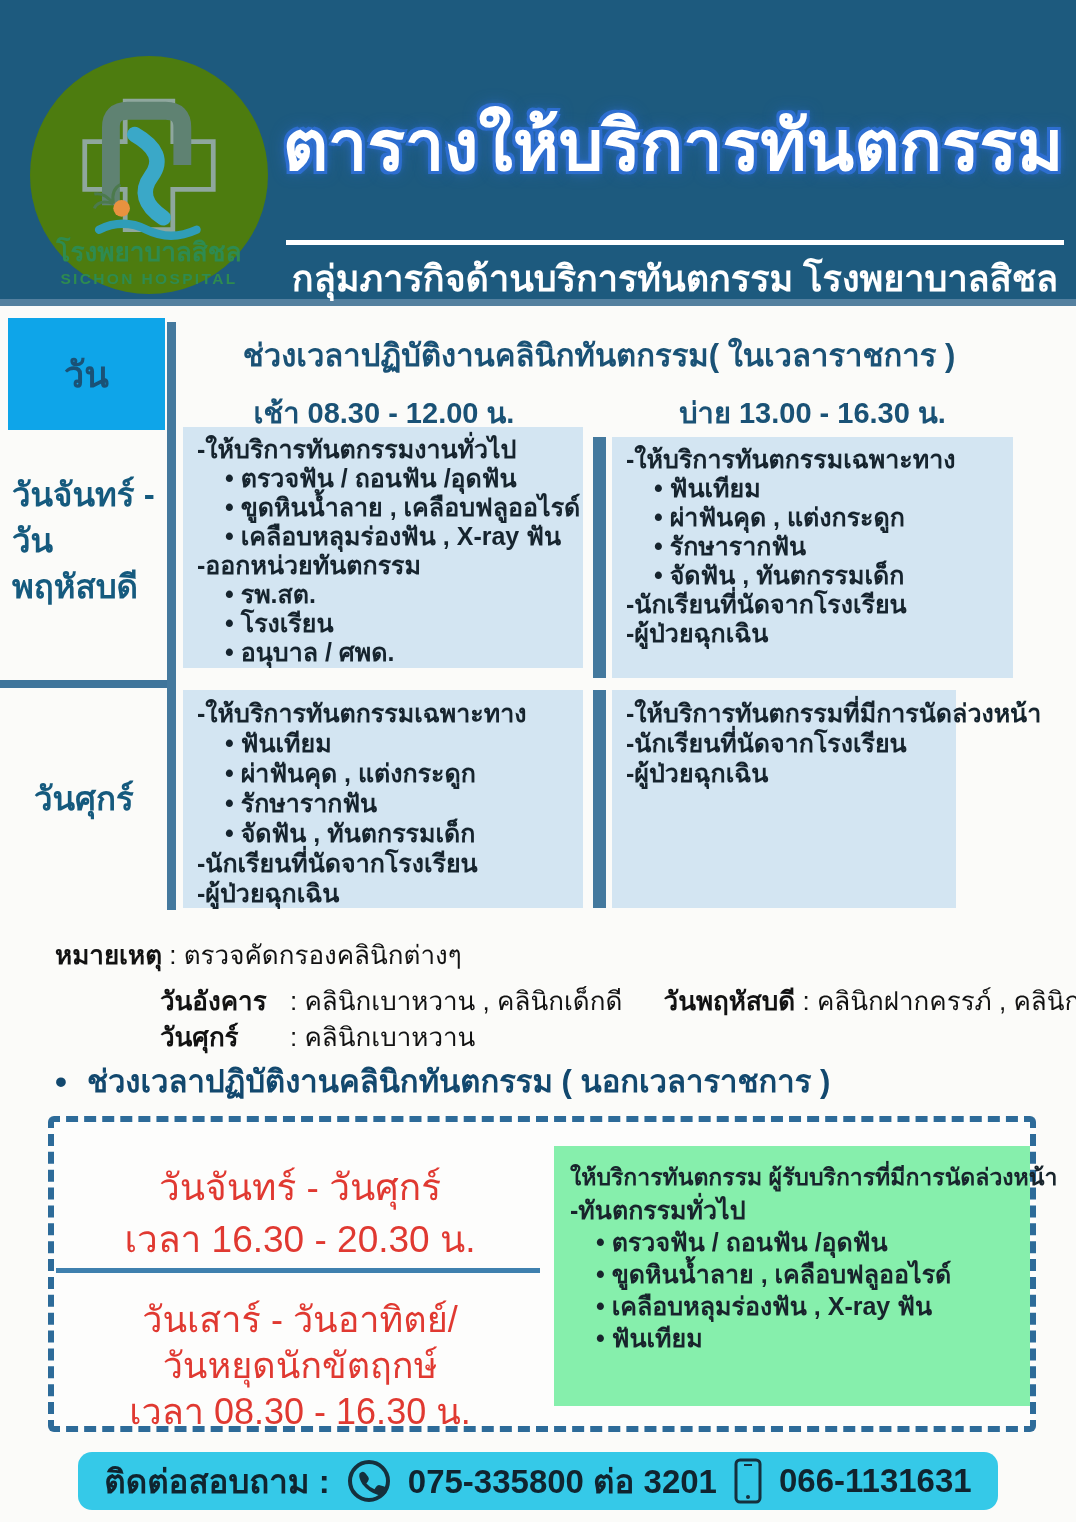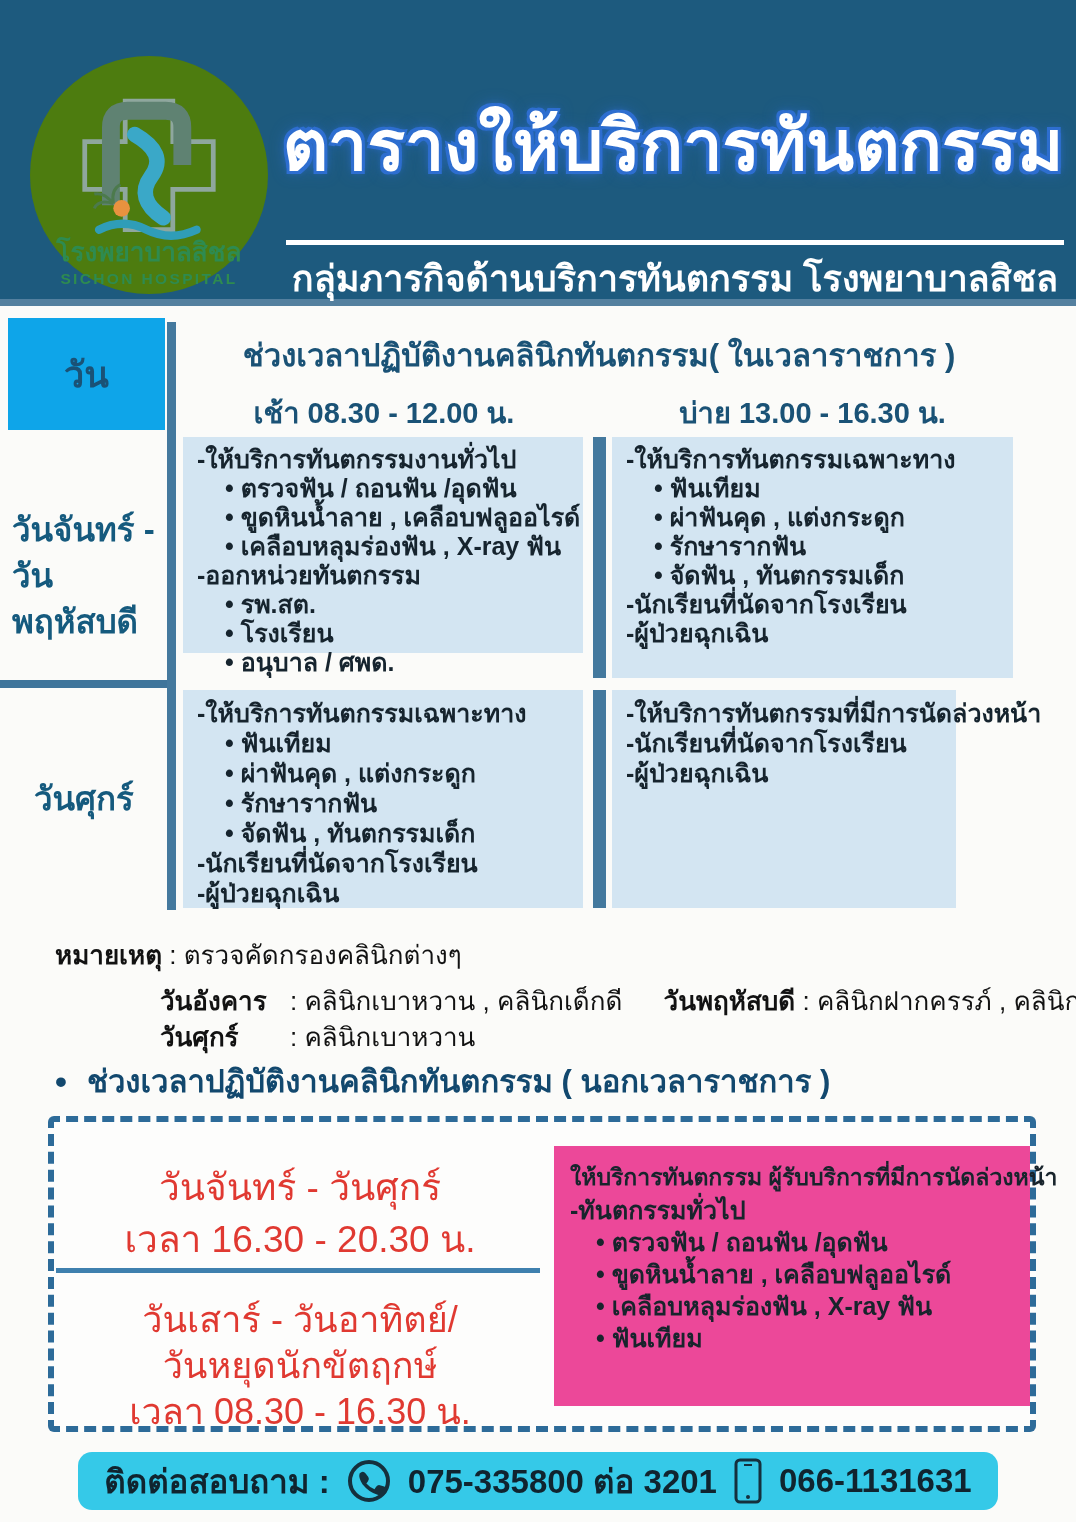--- a/index.html
+++ b/index.html
@@ -54,27 +54,27 @@
   .time-header{ position:absolute; top:390px; text-align:center; color:#1a5276;
     font-weight:bold; font-size:29px; white-space:nowrap; }
   .time-morning{ left:185px; width:398px; }
   .time-afternoon{ left:612px; width:401px; }
   .day-label{
     position:absolute; left:8px; width:160px;
     display:flex; align-items:center;
     color:#155a7e; font-weight:bold; font-size:33px; line-height:46px;
     white-space:pre-line; padding-left:4px; box-sizing:border-box;
   }
-  .day-r1{ top:455px; height:241px; }
+  .day-r1{ top:420px; height:241px; }
   .day-r2{ top:690px; height:218px; justify-content:flex-start; padding-left:26px; }
   .cell{
     position:absolute; background:#d3e5f2; box-sizing:border-box;
     padding:8px 14px 0 14px; color:#16242e; font-weight:bold; font-size:25px;
   }
-  .cell-m1{ left:183px; top:437px; width:400px; height:216px; }
+  .cell-m1{ left:183px; top:427px; width:400px; height:241px; }
   .cell-a1{ left:612px; top:437px; width:401px; height:241px; }
   .cell-m2{ left:183px; top:690px; width:400px; height:218px; }
   .cell-a2{ left:612px; top:690px; width:344px; height:218px; }
   .cell-m1 .cell-line,.cell-a1 .cell-line{ line-height:29px; }
   .cell-m2 .cell-line,.cell-a2 .cell-line{ line-height:30px; }
   .cell-line{ white-space:nowrap; }
   .cell-line.bullet{ padding-left:28px; }
   
   .notes-line{ position:absolute; color:#121212; font-size:26px; white-space:nowrap; }
   .notes-line b{ font-weight:bold;margin-top:18px; }
@@ -94,21 +94,21 @@
     position:absolute; left:48px; top:1116px; width:988px; height:316px;
     border:6px dashed #2d6b99; border-radius:6px; box-sizing:border-box; background:#fdfdfc;
   }
   .red-block{ position:absolute; left:6px; width:480px; text-align:center;
     color:#e03931; font-weight:normal; white-space:pre-line;margin-top:12px; }
   .red-1{ top:28px; font-size:37px; line-height:52px; }
   .red-2{ top:163px; font-size:36px; line-height:46px; }
   .red-divider{ position:absolute; left:2px; top:146px; width:484px; height:5px; background:#3f80ae; }
   .green-box{
     position:absolute; left:500px; top:24px; width:476px; height:260px;
-    background:#ec4899; box-sizing:border-box; padding:14px 16px;
+    background:#86efac; box-sizing:border-box; padding:14px 16px;
     color:#18242c; font-weight:bold;
   }
   .green-title{ font-size:23px; line-height:34px; white-space:nowrap; }
   .green-line{ font-size:25px; line-height:32px; white-space:nowrap; }
   .green-line.bullet{ padding-left:26px; }
   
   .footer-bar{
     position:absolute; left:78px; top:1452px; width:920px; height:58px;
     background:#35c9e8; border-radius:14px;
     display:flex; align-items:center; justify-content:center; gap:16px;

